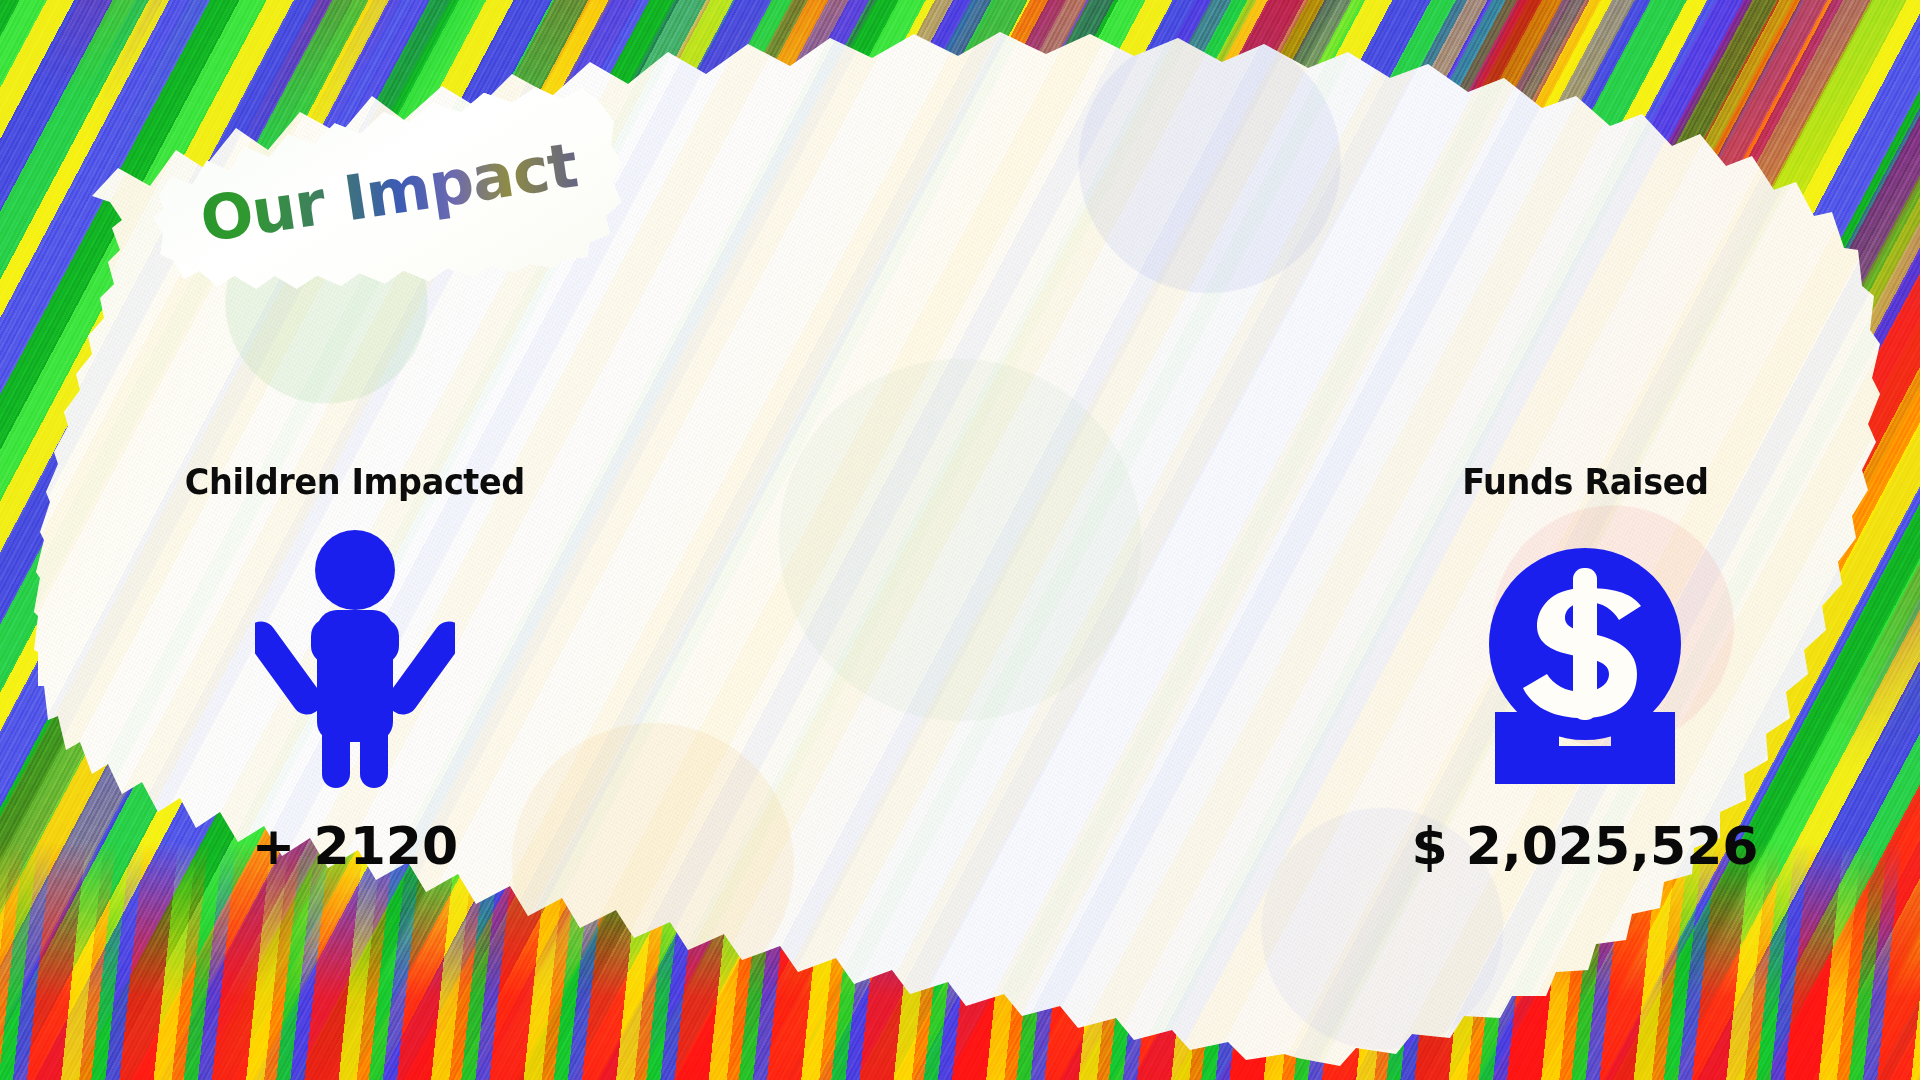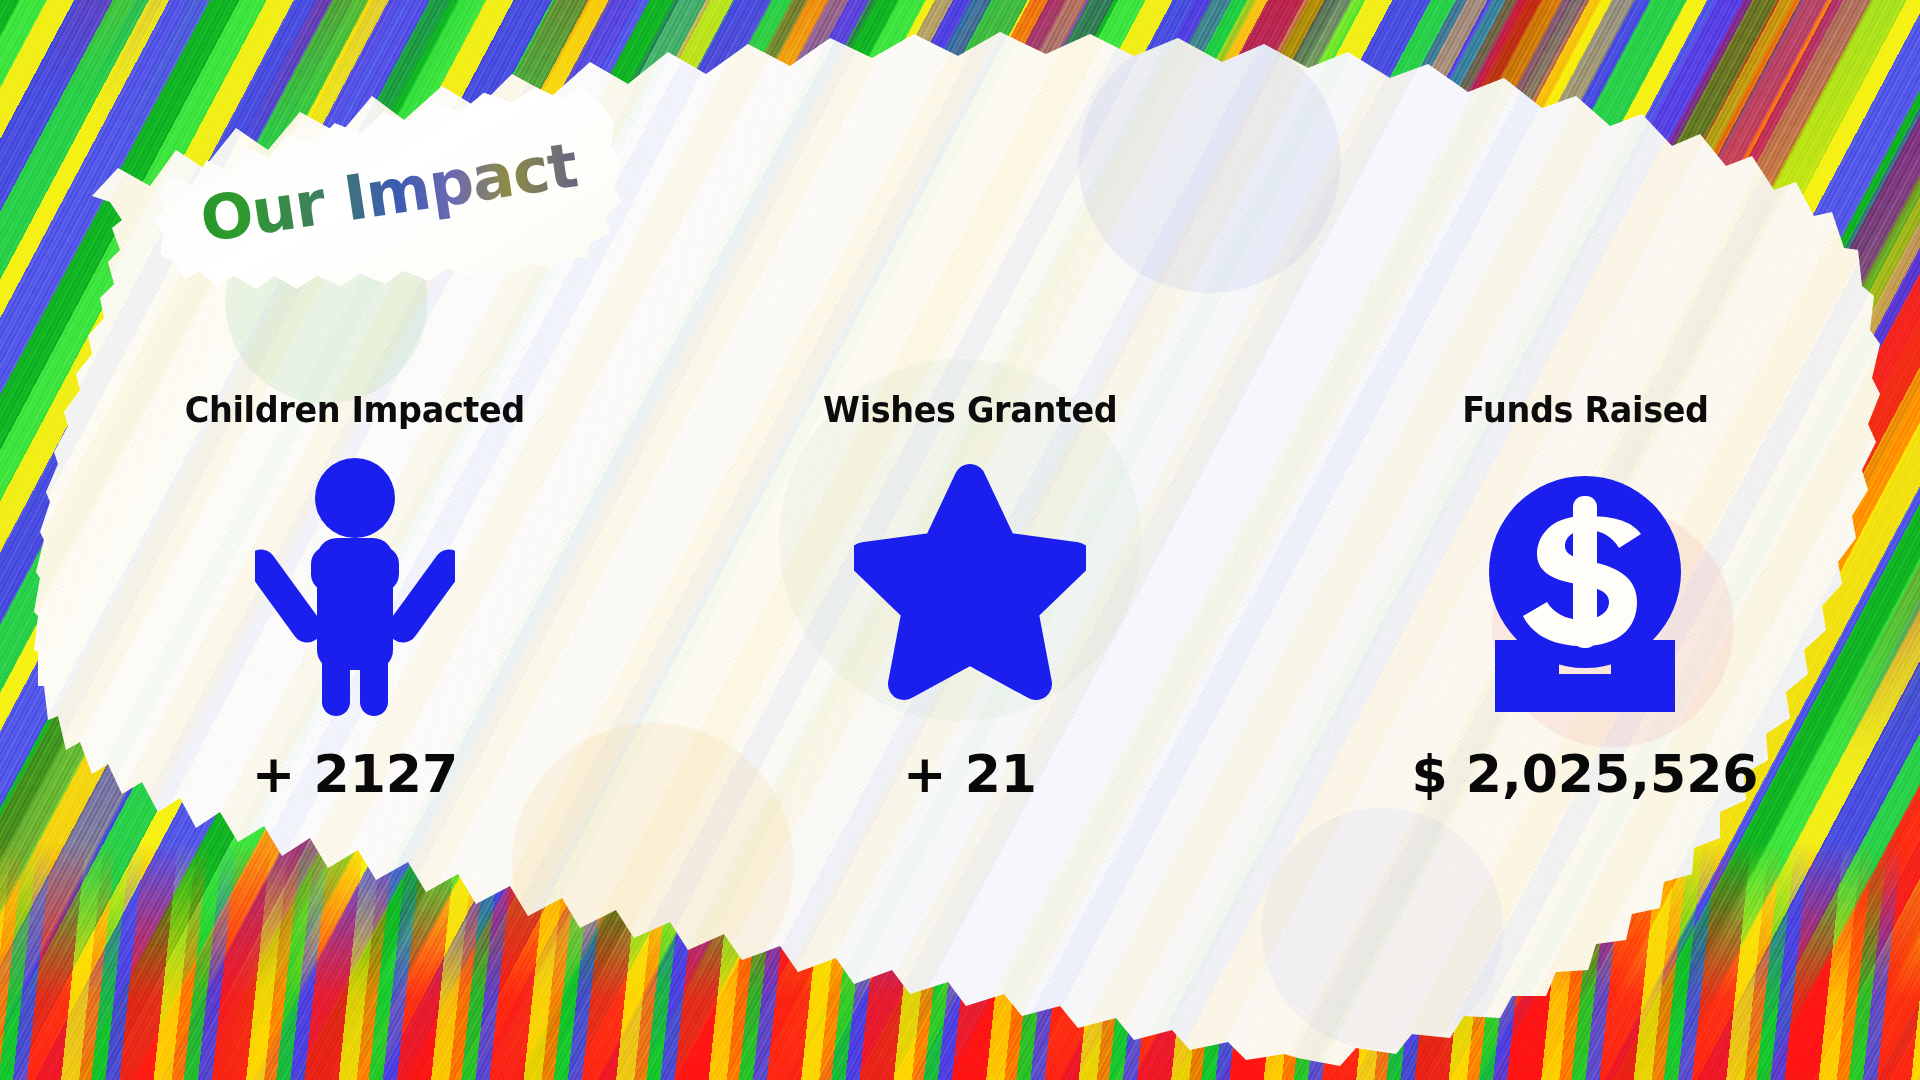--- a/index.html
+++ b/index.html
@@ -90,21 +90,21 @@
     font-weight:700;font-size:62px;letter-spacing:-1px;
     background-image:linear-gradient(96deg,#1f8f28 0%,#2f9a2e 20%,#3f7f5e 36%,#3c5bb4 52%,#6d6ab0 63%,#8e8c43 74%,#6a6a7d 86%,#4a56a8 100%);
     -webkit-background-clip:text;background-clip:text;
     color:transparent;
     padding-bottom:6px;
   }
 
   
   .stats{
     position:absolute;left:190px;top:392px;width:1560px;height:480px;
-    display:flex;align-items:flex-start;justify-content:space-between;
+    display:flex;align-items:flex-end;justify-content:space-between;
   }
   .stat{display:flex;flex-direction:column;align-items:center;}
   .stat-label{
     font-family:"DejaVu Sans", sans-serif;
     font-weight:700;color:#0c0c0c;white-space:nowrap;
     font-size:36px;letter-spacing:-.4px;line-height:1;
     transform:scaleX(.93);
   }
   .stat-icon{
     height:268px;display:flex;align-items:center;justify-content:center;
@@ -193,32 +193,23 @@
             <circle cx="100" cy="44" r="40"></circle>
             <rect x="62" y="84" width="76" height="132" rx="20"></rect>
             <rect x="67" y="156" width="28" height="106" rx="14"></rect>
             <rect x="105" y="156" width="28" height="106" rx="14"></rect>
             <rect x="14" y="88" width="30" height="108" rx="15" transform="rotate(-36 29 142)"></rect>
             <rect x="156" y="88" width="30" height="108" rx="15" transform="rotate(36 171 142)"></rect>
             <rect x="56" y="92" width="88" height="46" rx="18"></rect>
           </g>
         </svg>
       </div>
-      <div class="stat-value">+ 2127</div>
+      <div class="stat-value">+ 2120</div>
     </div>
 
-    <div class="stat c2">
-      <div class="stat-label">Wishes Granted</div>
-      <div class="stat-icon">
-        <svg width="232" height="268" viewBox="0 0 232 268">
-          <path d="M116 26 L148 94 L222 104 L168 156 L182 230 L116 194 L50 230 L64 156 L10 104 L84 94 Z" fill="#1b1fee" stroke="#1b1fee" stroke-width="32" stroke-linejoin="round" stroke-linecap="round"></path>
-        </svg>
-      </div>
-      <div class="stat-value">+ 21</div>
-    </div>
 
 
     <div class="stat c4">
       <div class="stat-label">Funds Raised</div>
       <div class="stat-icon">
         <svg width="224" height="268" viewBox="0 0 224 268">
           <g fill="#1b1fee">
             <path d="M22 186 h64 v34 h52 v-34 h64 v72 H22 Z"></path>
             <circle cx="112" cy="118" r="96"></circle>
           </g>

